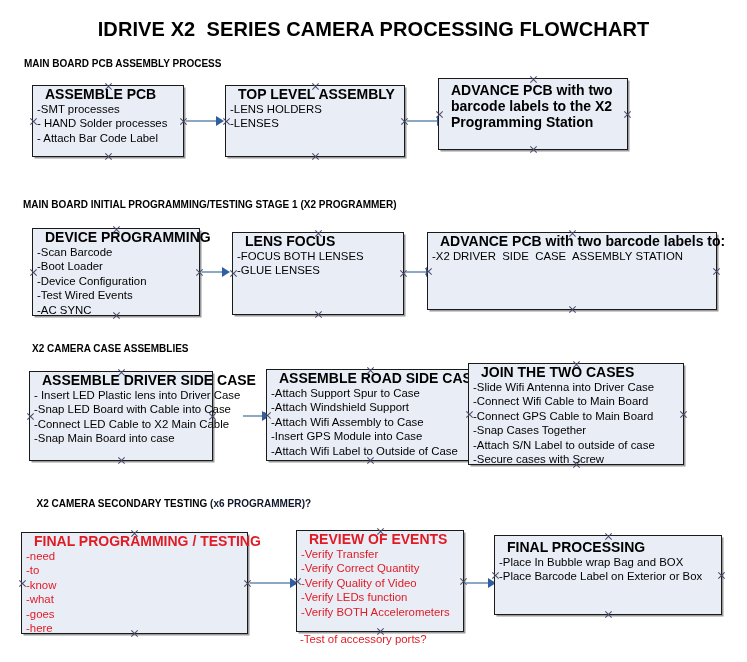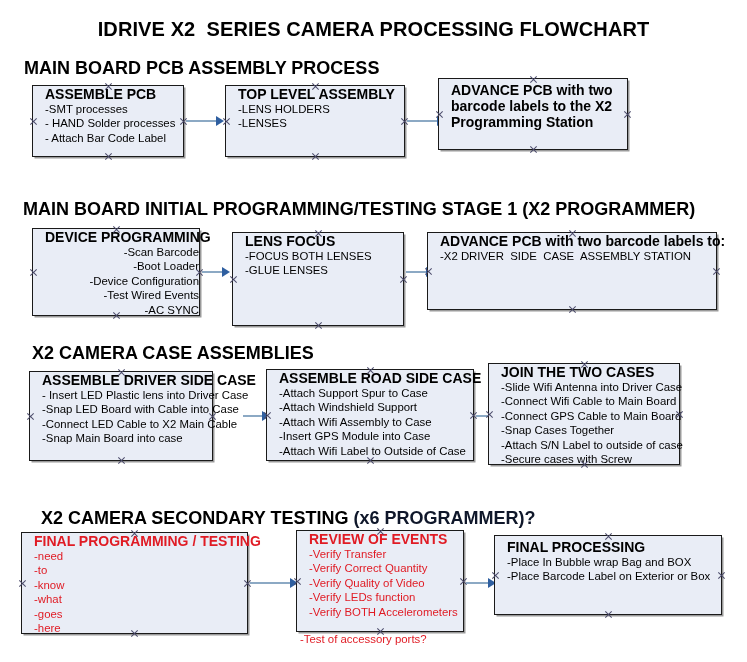--- a/index.html
+++ b/index.html
@@ -25,21 +25,21 @@
     text-align: center;
     font-size: 20px;
     font-weight: bold;
     letter-spacing: 0.1px;
     white-space: pre;
   }
 
   
   .section-heading {
     position: absolute;
-    font-size: 18px;
+    font-size: 10px;
     font-weight: bold;
     white-space: pre;
     text-align: right;
   }
   .section-heading .red-part {
     color: #0f172a;
   }
 
   
   .process-box {
@@ -57,21 +57,21 @@
     padding: 1px 0 0 12px;
   }
   .box-title.wrapped {
     white-space: normal;
     padding-right: 4px;
   }
   .box-line {
     font-size: 11.4px;
     line-height: 14.4px;
     white-space: pre;
-    padding-left: 12px;
+    padding-left: 4px;
   }
   .red-box .box-title,
   .red-box .box-line {
     color: #e01b24;
   }
   .overflow-line {
     position: absolute;
     left: 4px;
     font-size: 11.4px;
     line-height: 14.4px;
@@ -166,39 +166,39 @@
 <div class="process-box" id="box-1-3" style="left:438px; top:78px; width:190px; height:72px;">
   <div class="box-title wrapped" style="padding-top:3px; line-height:16px;">ADVANCE PCB with two barcode labels to the  X2 Programming Station</div>
   <div class="handle" style="left:50%; top:0;"></div>
   <div class="handle" style="left:50%; top:100%;"></div>
   <div class="handle" style="left:0; top:50%;"></div>
   <div class="handle" style="left:100%; top:50%;"></div>
 </div>
 
 <div class="section-heading" style="left:23px; top:199px;">MAIN BOARD INITIAL PROGRAMMING/TESTING STAGE 1 (X2 PROGRAMMER)</div>
 
-<div class="process-box" id="box-2-1" style="left:32px; top:228px; width:168px; height:88px;text-align:right;">
+<div class="process-box" id="box-2-1" style="left:32px; top:228px; width:168px; height:88px;">
   <div class="box-title">DEVICE PROGRAMMING</div>
   <div class="box-line">-Scan Barcode</div>
   <div class="box-line">-Boot Loader</div>
   <div class="box-line">-Device Configuration</div>
   <div class="box-line">-Test Wired Events</div>
   <div class="box-line">-AC SYNC</div>
   <div class="handle" style="left:50%; top:0;"></div>
   <div class="handle" style="left:50%; top:100%;"></div>
   <div class="handle" style="left:0; top:50%;"></div>
   <div class="handle" style="left:100%; top:50%;"></div>
 </div>
 
 <div class="arrow" style="left:202px; top:267px; width:28px;">
   <div class="shaft" style="width:21px;"></div>
   <div class="head"></div>
 </div>
 
-<div class="process-box" id="box-2-2" style="left:232px; top:232px; width:172px; height:94px;">
+<div class="process-box" id="box-2-2" style="left:232px; top:232px; width:172px; height:83px;">
   <div class="box-title">LENS FOCUS</div>
   <div class="box-line">-FOCUS BOTH LENSES</div>
   <div class="box-line">-GLUE LENSES</div>
   <div class="handle" style="left:50%; top:0;"></div>
   <div class="handle" style="left:50%; top:100%;"></div>
   <div class="handle" style="left:0; top:50%;"></div>
   <div class="handle" style="left:100%; top:50%;"></div>
 </div>
 
 <div class="arrow" style="left:406px; top:267px; width:28px;">
@@ -245,21 +245,21 @@
   <div class="handle" style="left:50%; top:100%;"></div>
   <div class="handle" style="left:0; top:50%;"></div>
   <div class="handle" style="left:100%; top:50%;"></div>
 </div>
 
 <div class="arrow" style="left:476px; top:411px; width:27px;">
   <div class="shaft" style="width:20px;"></div>
   <div class="head"></div>
 </div>
 
-<div class="process-box" id="box-3-3" style="left:488px; top:363px; width:192px; height:102px;">
+<div class="process-box" id="box-3-3" style="left:468px; top:363px; width:216px; height:102px;">
   <div class="box-title">JOIN THE TWO CASES</div>
   <div class="box-line">-Slide Wifi Antenna into Driver Case</div>
   <div class="box-line">-Connect Wifi Cable to Main Board</div>
   <div class="box-line">-Connect GPS Cable to Main Board</div>
   <div class="box-line">-Snap Cases Together</div>
   <div class="box-line">-Attach S/N Label to outside of case</div>
   <div class="box-line">-Secure cases with Screw</div>
   <div class="handle" style="left:50%; top:0;"></div>
   <div class="handle" style="left:50%; top:100%;"></div>
   <div class="handle" style="left:0; top:50%;"></div>

